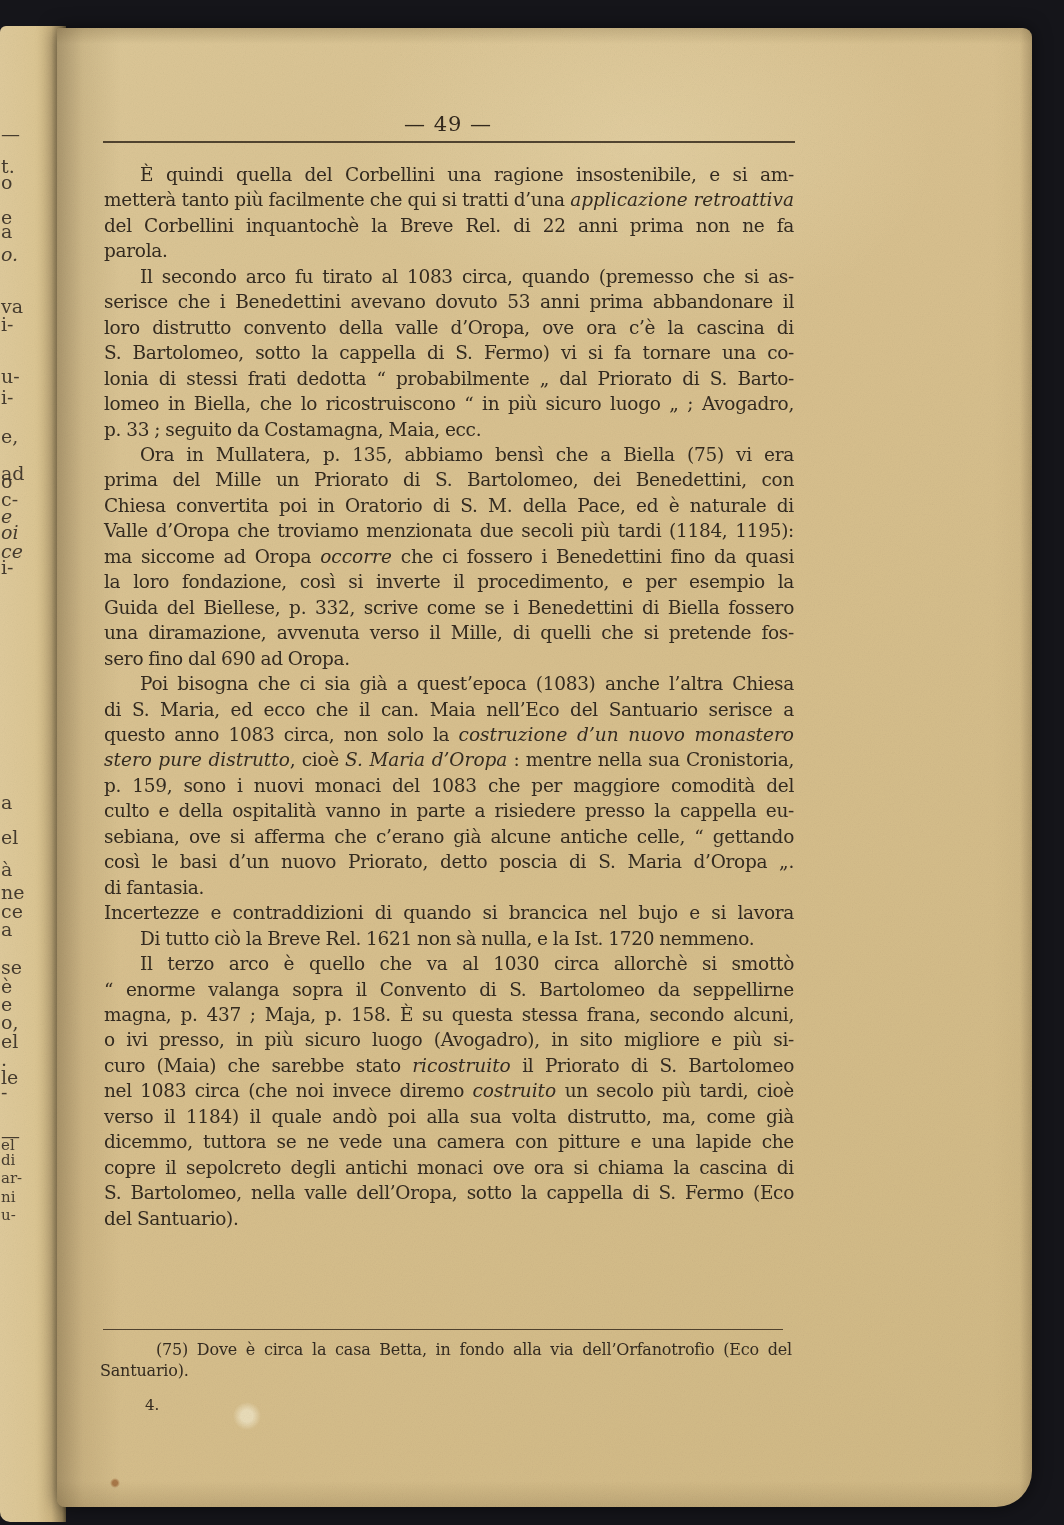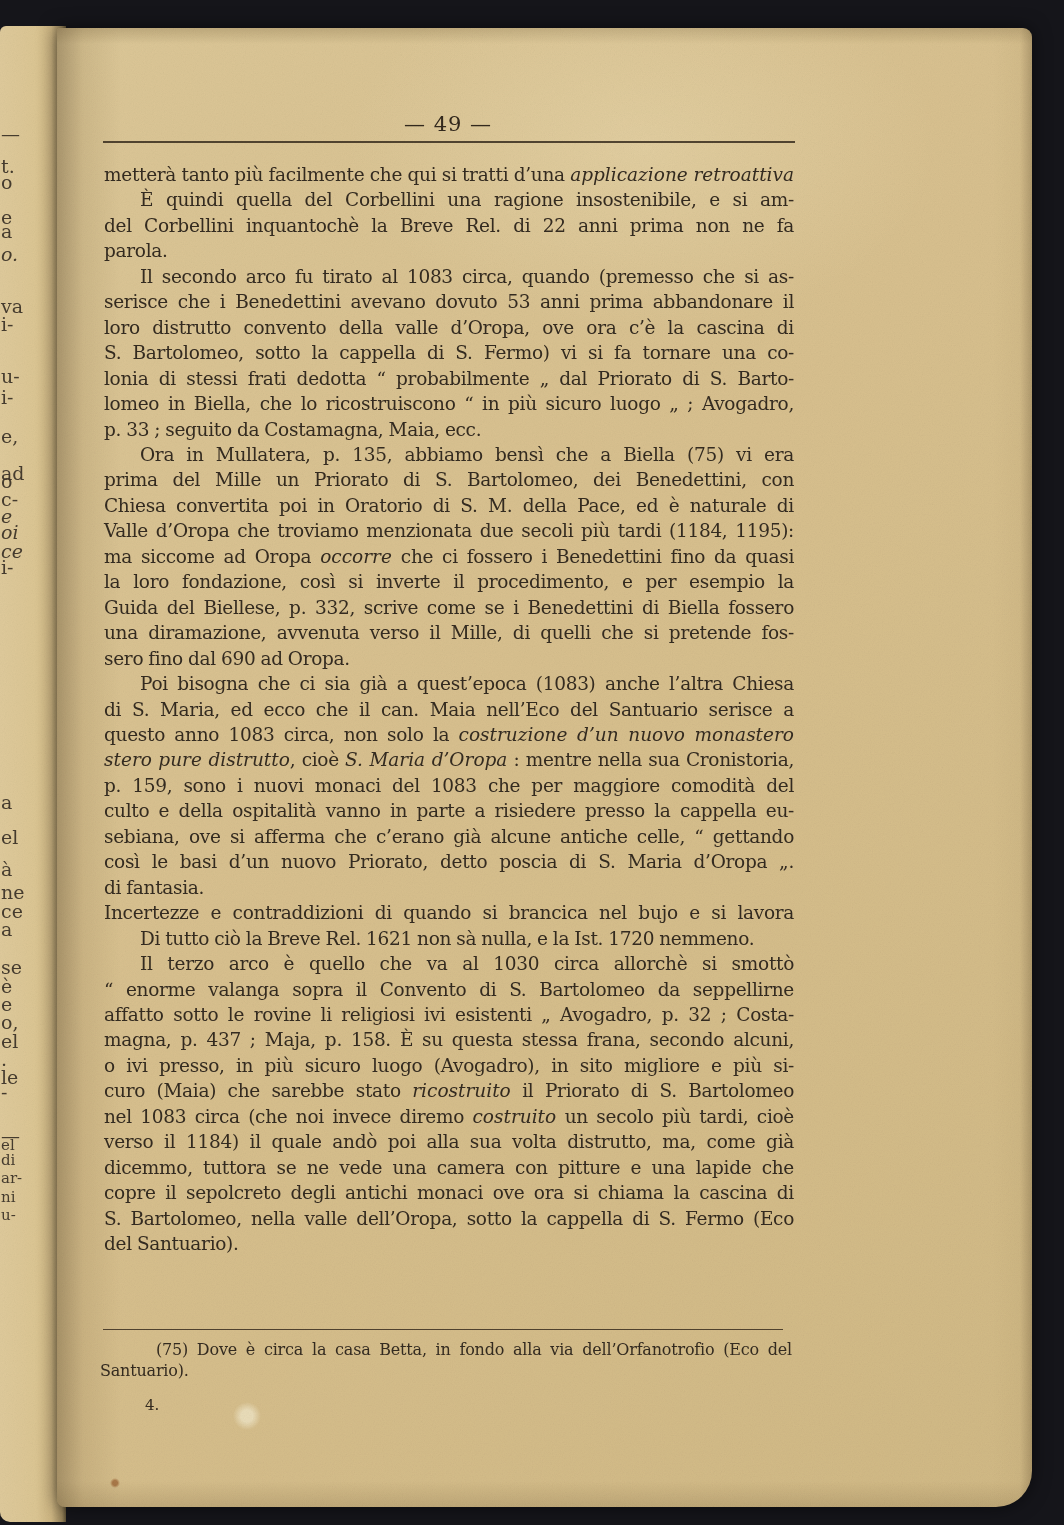--- a/index.html
+++ b/index.html
@@ -118,22 +118,22 @@
         <div class="frag small" style="top: 1143px;">ar-</div>
         <div class="frag small" style="top: 1162px;">ni</div>
         <div class="frag small" style="top: 1180px;">u-</div>
       </div>
   </div>
 
   <div class="page">
     <div class="header-num">— 49 —</div>
     <div class="header-rule"></div>
     <div class="textblock" id="textblock">
+        <div class="line first">È quindi quella del Corbellini una ragione  insostenibile, e si am-</div>
         <div class="line">metterà tanto più facilmente che qui si tratti d’una <i>applicazione retroattiva</i></div>
-        <div class="line first">È quindi quella del Corbellini una ragione  insostenibile, e si am-</div>
         <div class="line">del Corbellini inquantochè la Breve Rel. di 22 anni prima  non  ne  fa</div>
         <div class="line last">parola.</div>
         <div class="line first">Il secondo arco fu tirato al 1083 circa, quando (premesso  che  si  as-</div>
         <div class="line">serisce che i Benedettini avevano dovuto 53 anni prima abbandonare il</div>
         <div class="line">loro distrutto convento della valle d’Oropa, ove ora c’è la cascina di</div>
         <div class="line">S.  Bartolomeo, sotto la cappella di S. Fermo) vi si fa tornare una  co-</div>
         <div class="line">lonia di stessi frati dedotta “ probabilmente „ dal Priorato di S. Barto-</div>
         <div class="line">lomeo in Biella, che lo ricostruiscono “ in più sicuro luogo „ ; Avogadro,</div>
         <div class="line last">p. 33 ;  seguito da Costamagna, Maia, ecc.</div>
         <div class="line first">Ora in Mullatera, p. 135, abbiamo bensì che a  Biella  (75)  vi  era</div>
@@ -151,21 +151,20 @@
         <div class="line"><i>stero pure distrutto</i>, cioè <i>S. Maria d’Oropa</i> : mentre nella sua Cronistoria,</div>
         <div class="line">p.  159,   sono i nuovi monaci del 1083 che per maggiore  comodità del</div>
         <div class="line">culto e della ospitalità vanno in parte a risiedere presso la cappella eu-</div>
         <div class="line">sebiana, ove si afferma che c’erano già alcune antiche celle,  “ gettando</div>
         <div class="line">così  le  basi d’un nuovo Priorato,  detto  poscia  di  S.  Maria  d’Oropa „.</div>
         <div class="line last">di fantasia.</div>
         <div class="line">Incertezze e contraddizioni di  quando  si  brancica  nel bujo  e  si  lavora</div>
         <div class="line first last">Di tutto ciò la Breve Rel. 1621 non sà nulla, e la Ist. 1720 nemmeno.</div>
         <div class="line first">Il terzo arco è quello che  va  al  1030  circa  allorchè  si  smottò</div>
         <div class="line">“ enorme valanga sopra il Convento di  S.  Bartolomeo  da  seppellirne</div>
-        <div class="line">affatto sotto le rovine li religiosi ivi esistenti „ Avogadro, p. 32 ;  Costa-</div>
         <div class="line">magna, p. 437 ; Maja, p. 158. È su questa stessa frana,  secondo  alcuni,</div>
         <div class="line">o ivi presso, in più sicuro luogo (Avogadro), in sito migliore e più si-</div>
         <div class="line">curo (Maia) che sarebbe stato <i>ricostruito</i> il Priorato di  S.  Bartolomeo</div>
         <div class="line">nel 1083 circa (che noi invece diremo <i>costruito</i> un secolo più tardi, cioè</div>
         <div class="line">verso il 1184) il quale andò poi alla sua volta distrutto,  ma,   come  già</div>
         <div class="line">dicemmo, tuttora se ne vede una camera con pitture e  una   lapide   che</div>
         <div class="line">copre il sepolcreto degli antichi monaci ove ora si chiama  la cascina di</div>
         <div class="line">S. Bartolomeo, nella valle dell’Oropa, sotto la cappella di S. Fermo (Eco</div>
         <div class="line last">del Santuario).</div>
       </div>

